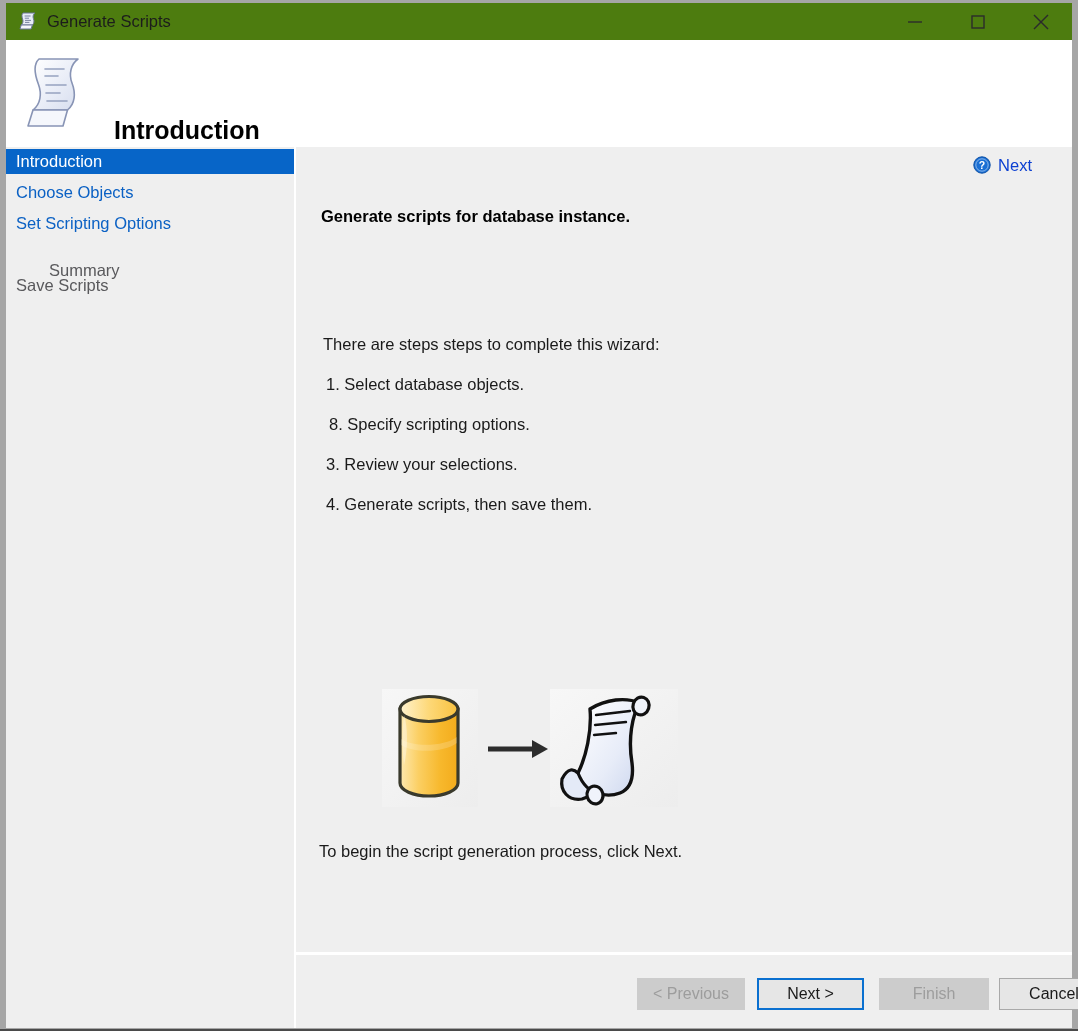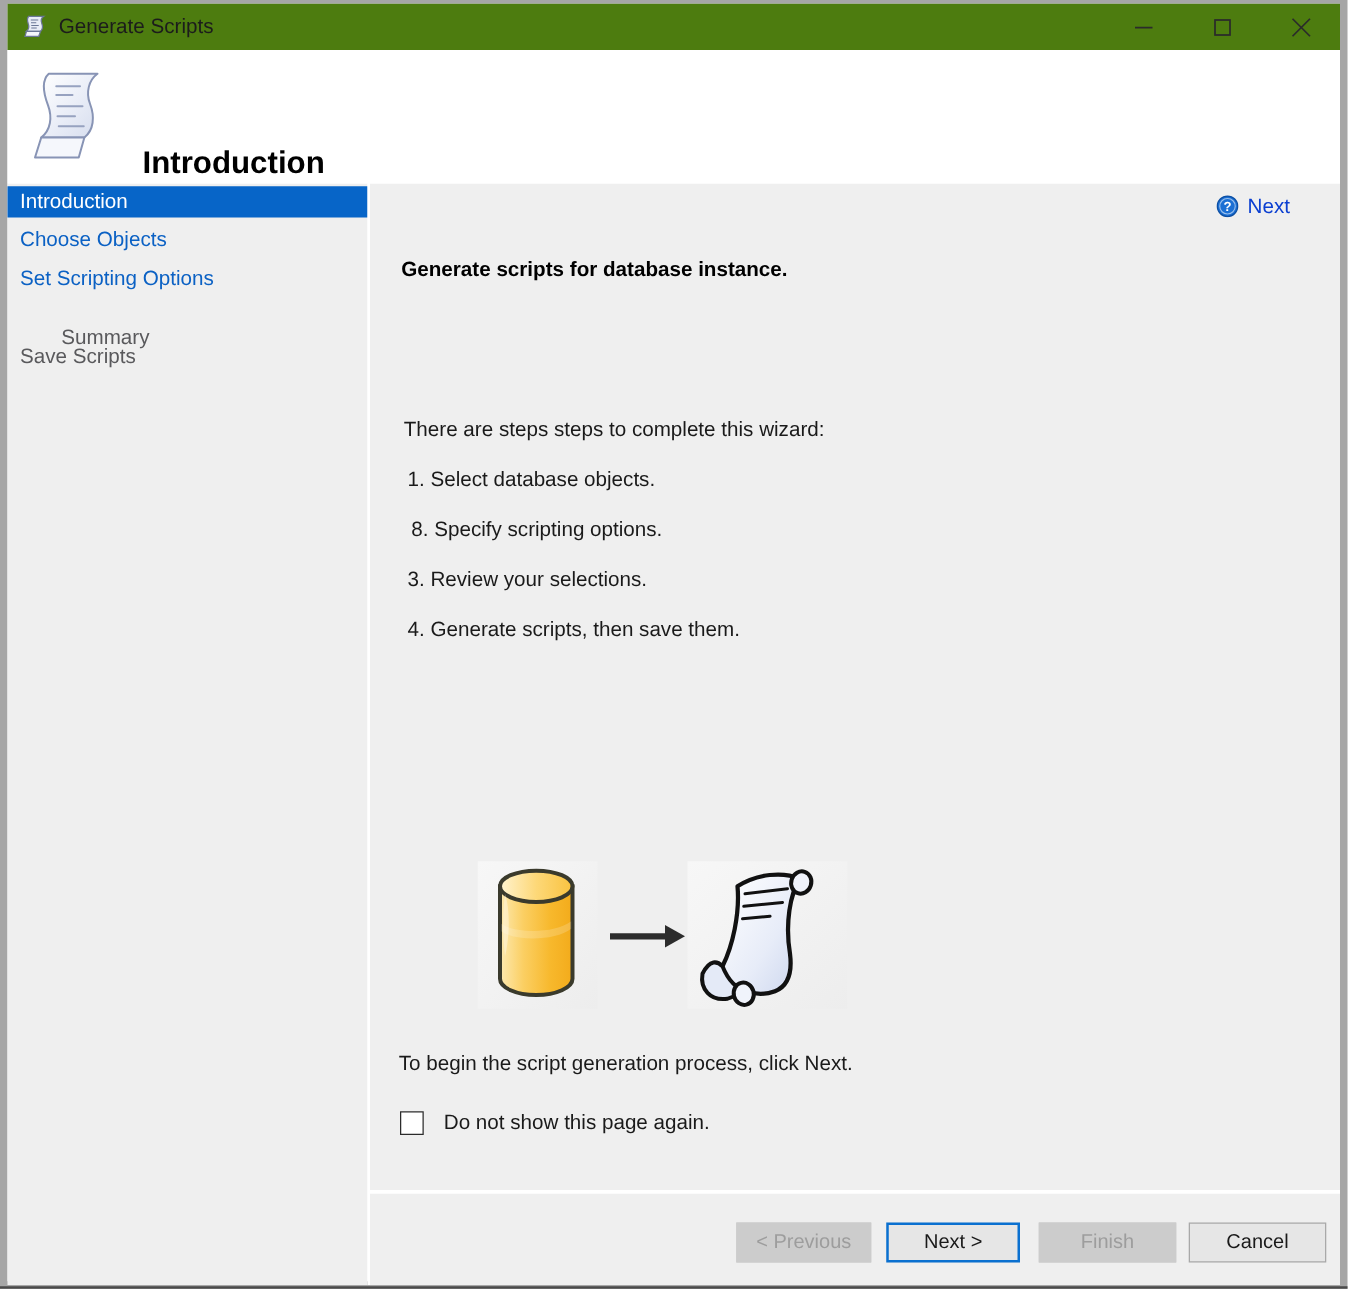--- a/index.html
+++ b/index.html
@@ -225,20 +225,21 @@
     top: 23px;
     height: 32px;
     font-family: "Liberation Sans", sans-serif;
     font-size: 16px;
     box-sizing: border-box;
     padding: 0;
     cursor: default;
     background: #e6e6e6;
     color: #1a1a1a;
     border: 1px solid #a9a9a9;
+    margin-left: 48px;
   }
   .fbtn.disabled {
     background: #cccccc;
     color: #9d9d9d;
     border: 1px solid #cccccc;
   }
   .fbtn.focused {
     background: #e6e6e6;
     color: #1a1a1a;
     border: 2px solid #0a70d0;
@@ -403,24 +404,20 @@
           </g>
           <ellipse cx="259" cy="19" rx="8" ry="9" transform="rotate(18 259 19)" fill="#f0f3fb" stroke="#111111" stroke-width="3.2"></ellipse>
           <path d="M180 92 C186 80 192 82 196 86 C200 96 206 104 216 106 L200 112 C186 114 178 104 180 92 Z" fill="#e4eaf7" stroke="#111111" stroke-width="3.2" stroke-linejoin="round"></path>
           <ellipse cx="213" cy="108" rx="8" ry="9" transform="rotate(-14 213 108)" fill="#f0f3fb" stroke="#111111" stroke-width="3.2"></ellipse>
         </g>
       </svg>
     </div>
 
     <div id="begin-text">To begin the script generation process, click Next.</div>
 
-    <div id="dontshow-row">
-      <span id="dontshow-box"></span>
-      <span id="dontshow-label">Do not show this page again.</span>
-    </div>
   </div>
 
   <div class="hgap-footer"></div>
 
   <div id="footer">
     <button class="fbtn disabled" id="btn-previous" disabled="">&lt; Previous</button>
     <button class="fbtn focused" id="btn-next">Next &gt;</button>
     <button class="fbtn disabled" id="btn-finish" disabled="">Finish</button>
     <button class="fbtn" id="btn-cancel">Cancel</button>
   </div>

